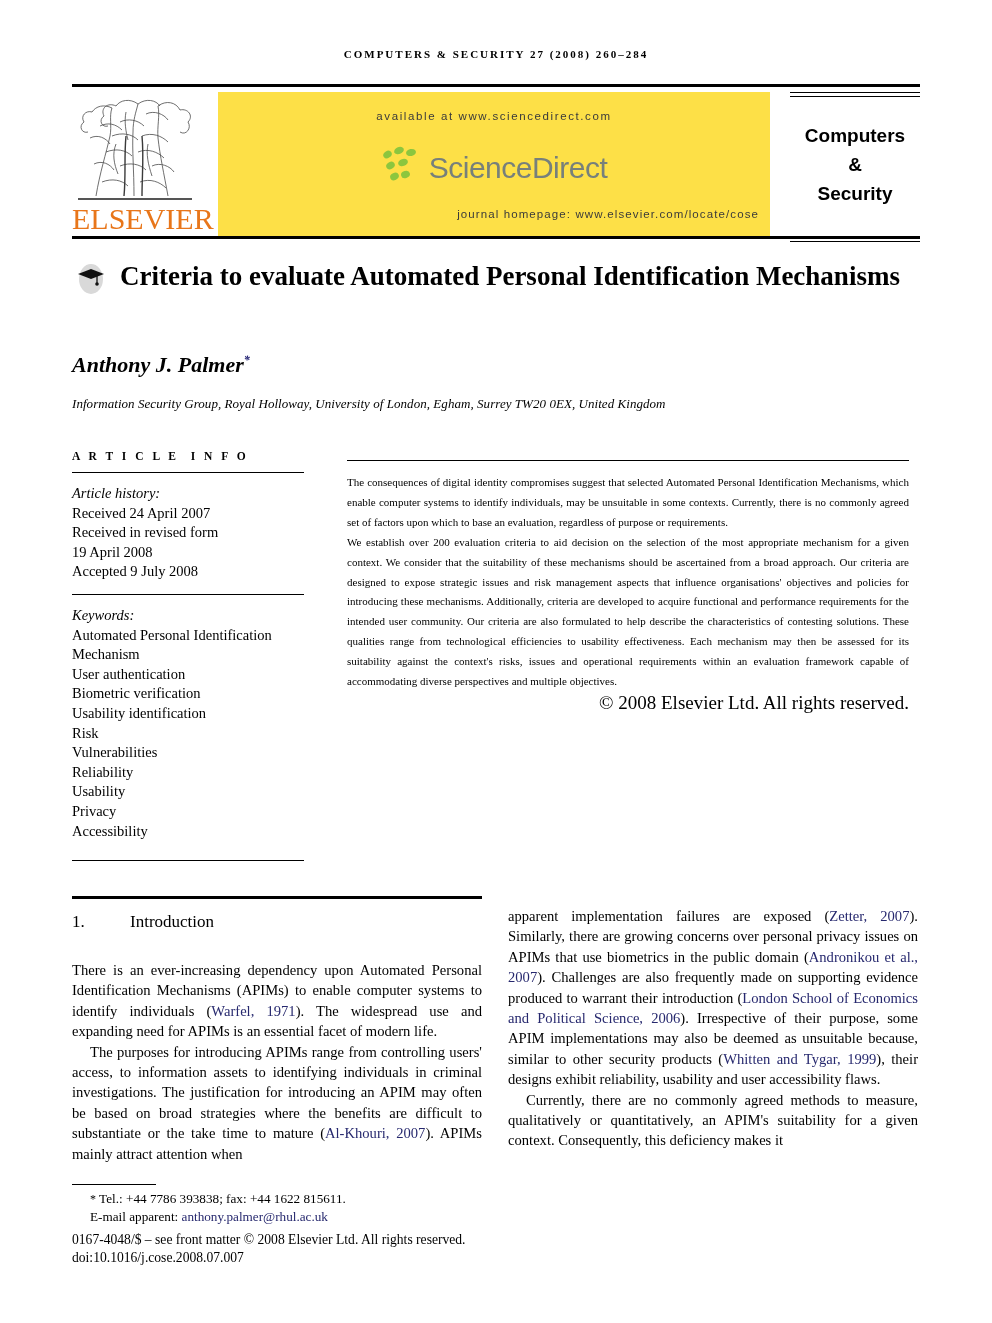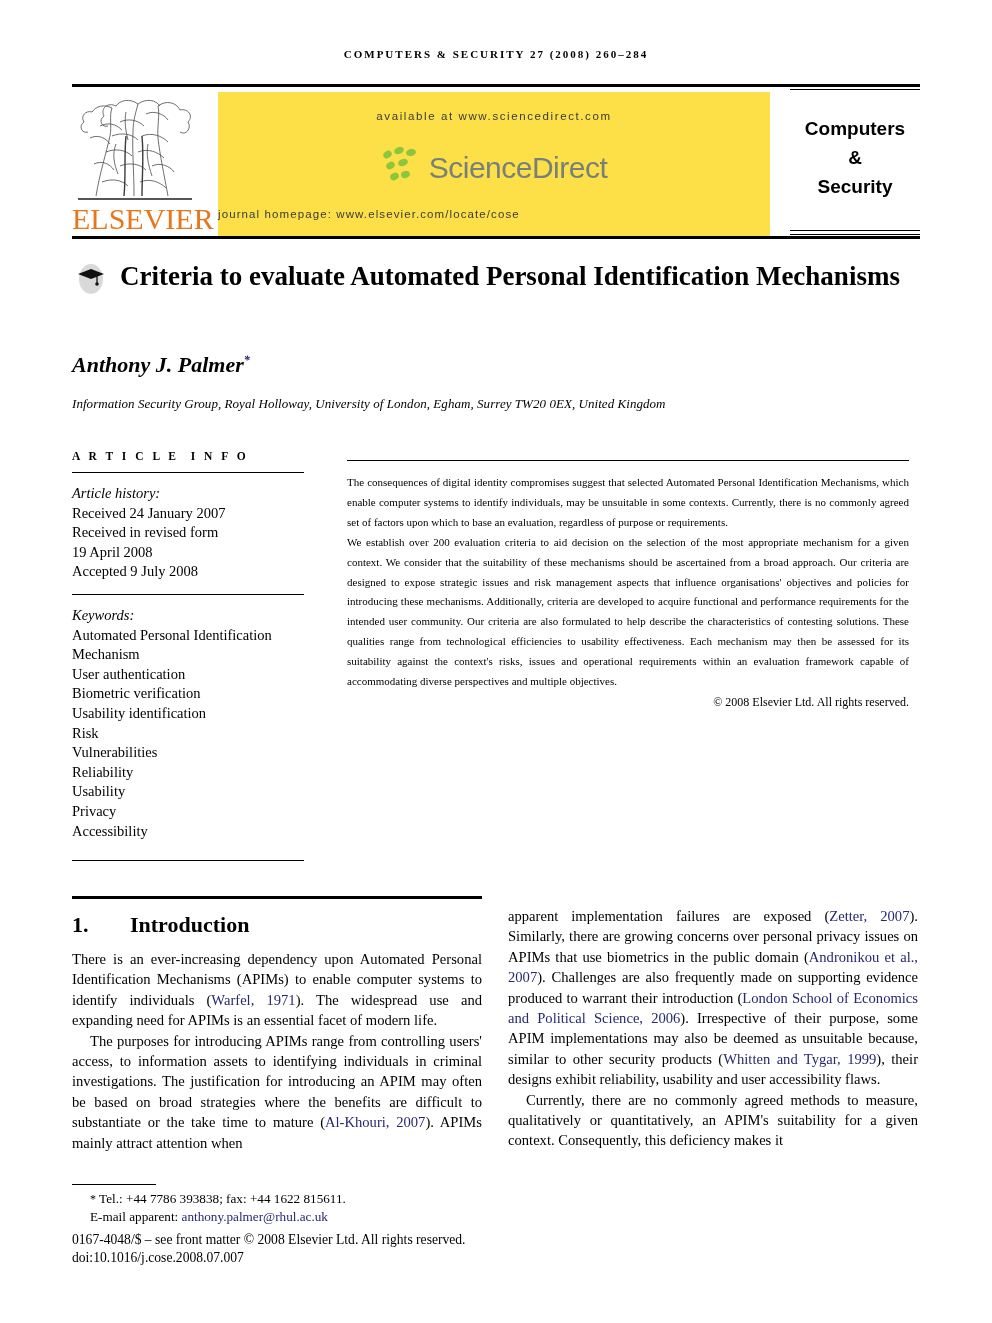--- a/index.html
+++ b/index.html
@@ -132,31 +132,31 @@
   }
   .leaf {
     position: absolute;
     border-radius: 50%;
     background: #8cc63e;
   }
   .sd-homepage {
     position: absolute;
     left: 0; right: 11px;
     bottom: 16px;
-    text-align: left;
+    text-align: right;
     font-family: "Liberation Sans", sans-serif;
     font-size: 11.5px;
     letter-spacing: 1.1px;
     color: #3a3a3a;
   }
 
   .journal-box {
     position: absolute;
     left: 718px;
-    top: 0px;
+    top: 7px;
     width: 130px;
     height: 156px;
   }
   .jb-rule {
     position: absolute;
     left: 0;
     width: 130px;
     height: 1px;
     background: #000;
   }
@@ -288,21 +288,21 @@
     line-height: 19.9px;
     text-align: justify;
   }
   .abstract-body p {
     margin: 0;
   }
   .copyright {
     margin-top: 1px;
     text-align: right;
     font-family: "Liberation Serif", serif;
-    font-size: 12px;
+    font-size: 19px;
     line-height: 19.9px;
   }
 
   
   .body-rule {
     position: absolute;
     left: 72px;
     top: 896px;
     width: 410px;
     height: 3px;
@@ -315,23 +315,23 @@
     width: 410px;
   }
   .col-right {
     position: absolute;
     left: 508px;
     top: 906px;
     width: 410px;
   }
   .sec-head {
     font-family: "Liberation Serif", serif;
-    font-weight: bold;
-    font-size: 22px;
-    margin: 6px 0 11px 0;
+    font-weight: normal;
+    font-size: 17px;
+    margin: 6px 0 28px 0;
   }
   .sec-head .num {
     display: inline-block;
     width: 58px;
   }
   .body-text {
     font-family: "Liberation Serif", serif;
     font-size: 14.6px;
     line-height: 20.4px;
     text-align: justify;
@@ -466,21 +466,21 @@
   </div>
 
   <div class="author"><span>Anthony J. Palmer</span><sup>*</sup></div>
   <div class="affiliation">Information Security Group, Royal Holloway, University of London, Egham, Surrey TW20 0EX, United Kingdom</div>
 
   <div class="info-col">
     <div class="section-caps">A R T I C L E &nbsp;I N F O</div>
     <div class="thin-rule wide"></div>
     <div class="hist-block">
       <div class="hist-label">Article history:</div>
-      <div>Received 24 January 2007</div>
+      <div>Received 24 April 2007</div>
       <div>Received in revised form</div>
       <div>19 April 2008</div>
       <div>Accepted 9 July 2008</div>
     </div>
     <div class="kw-rule"></div>
     <div class="kw-block">
       <div class="kw-label">Keywords:</div>
       <div class="kw-first">Automated Personal Identification</div>
       <div>Mechanism</div>
       <div>User authentication</div>

